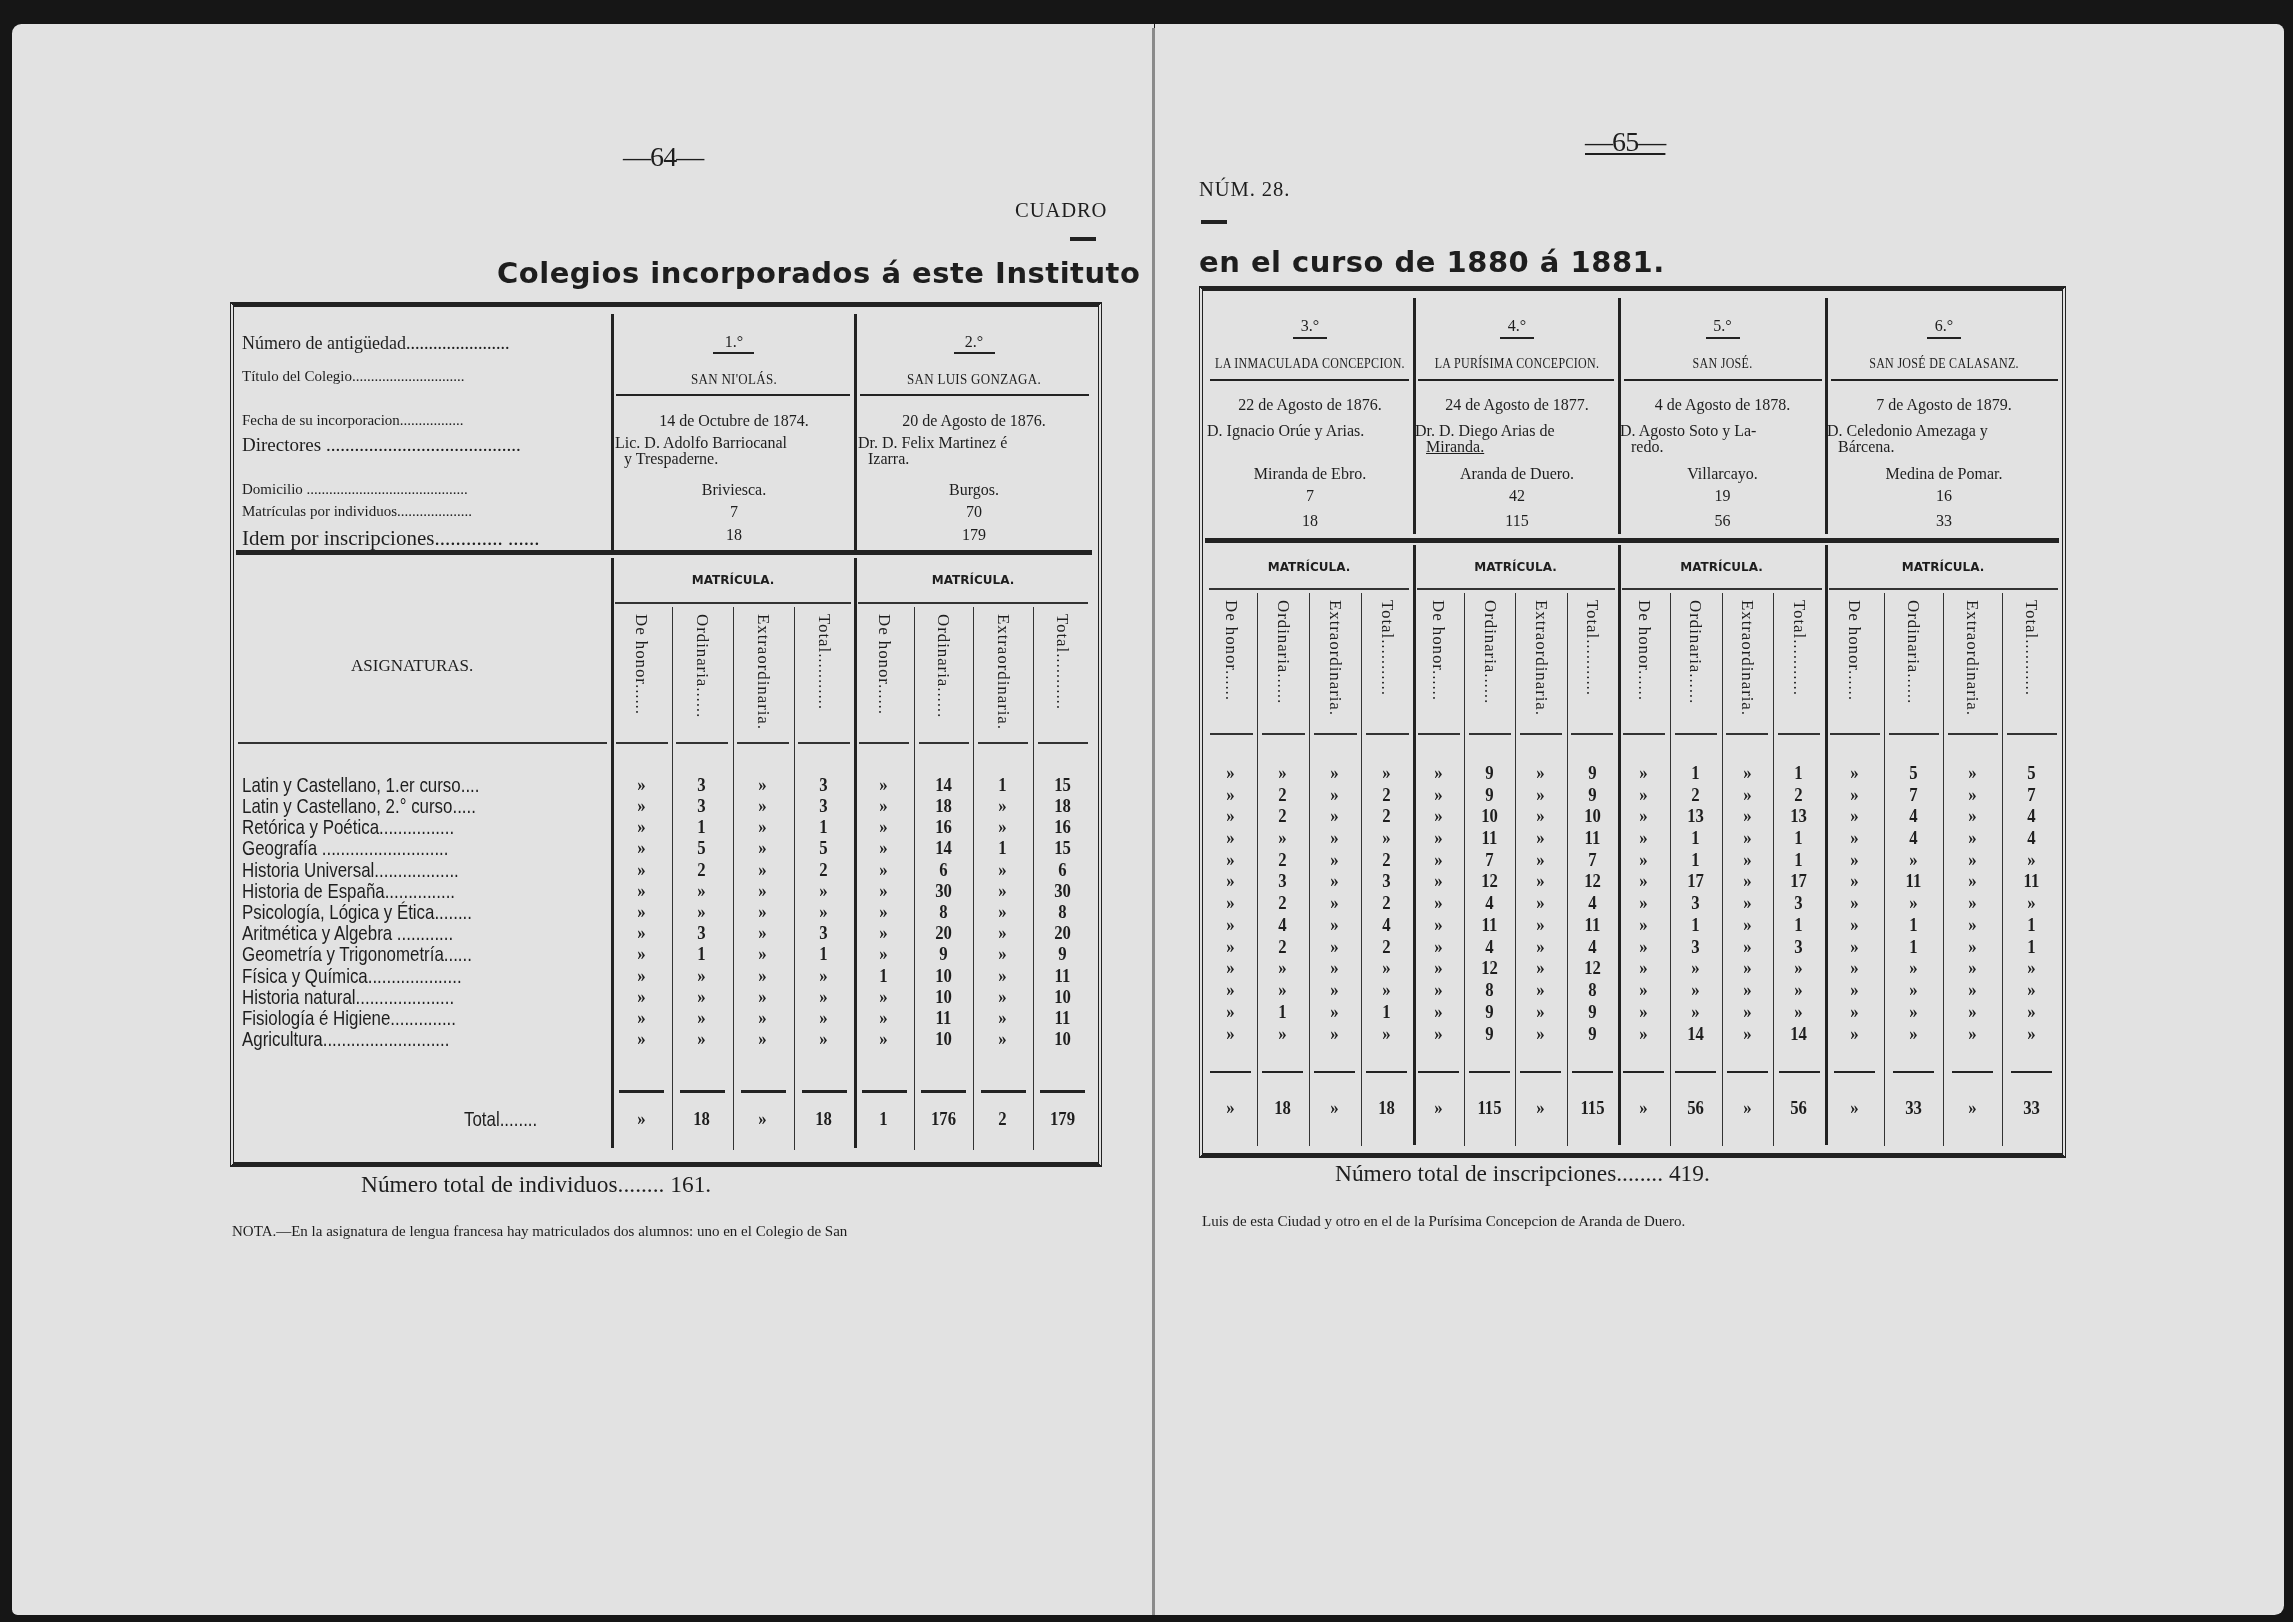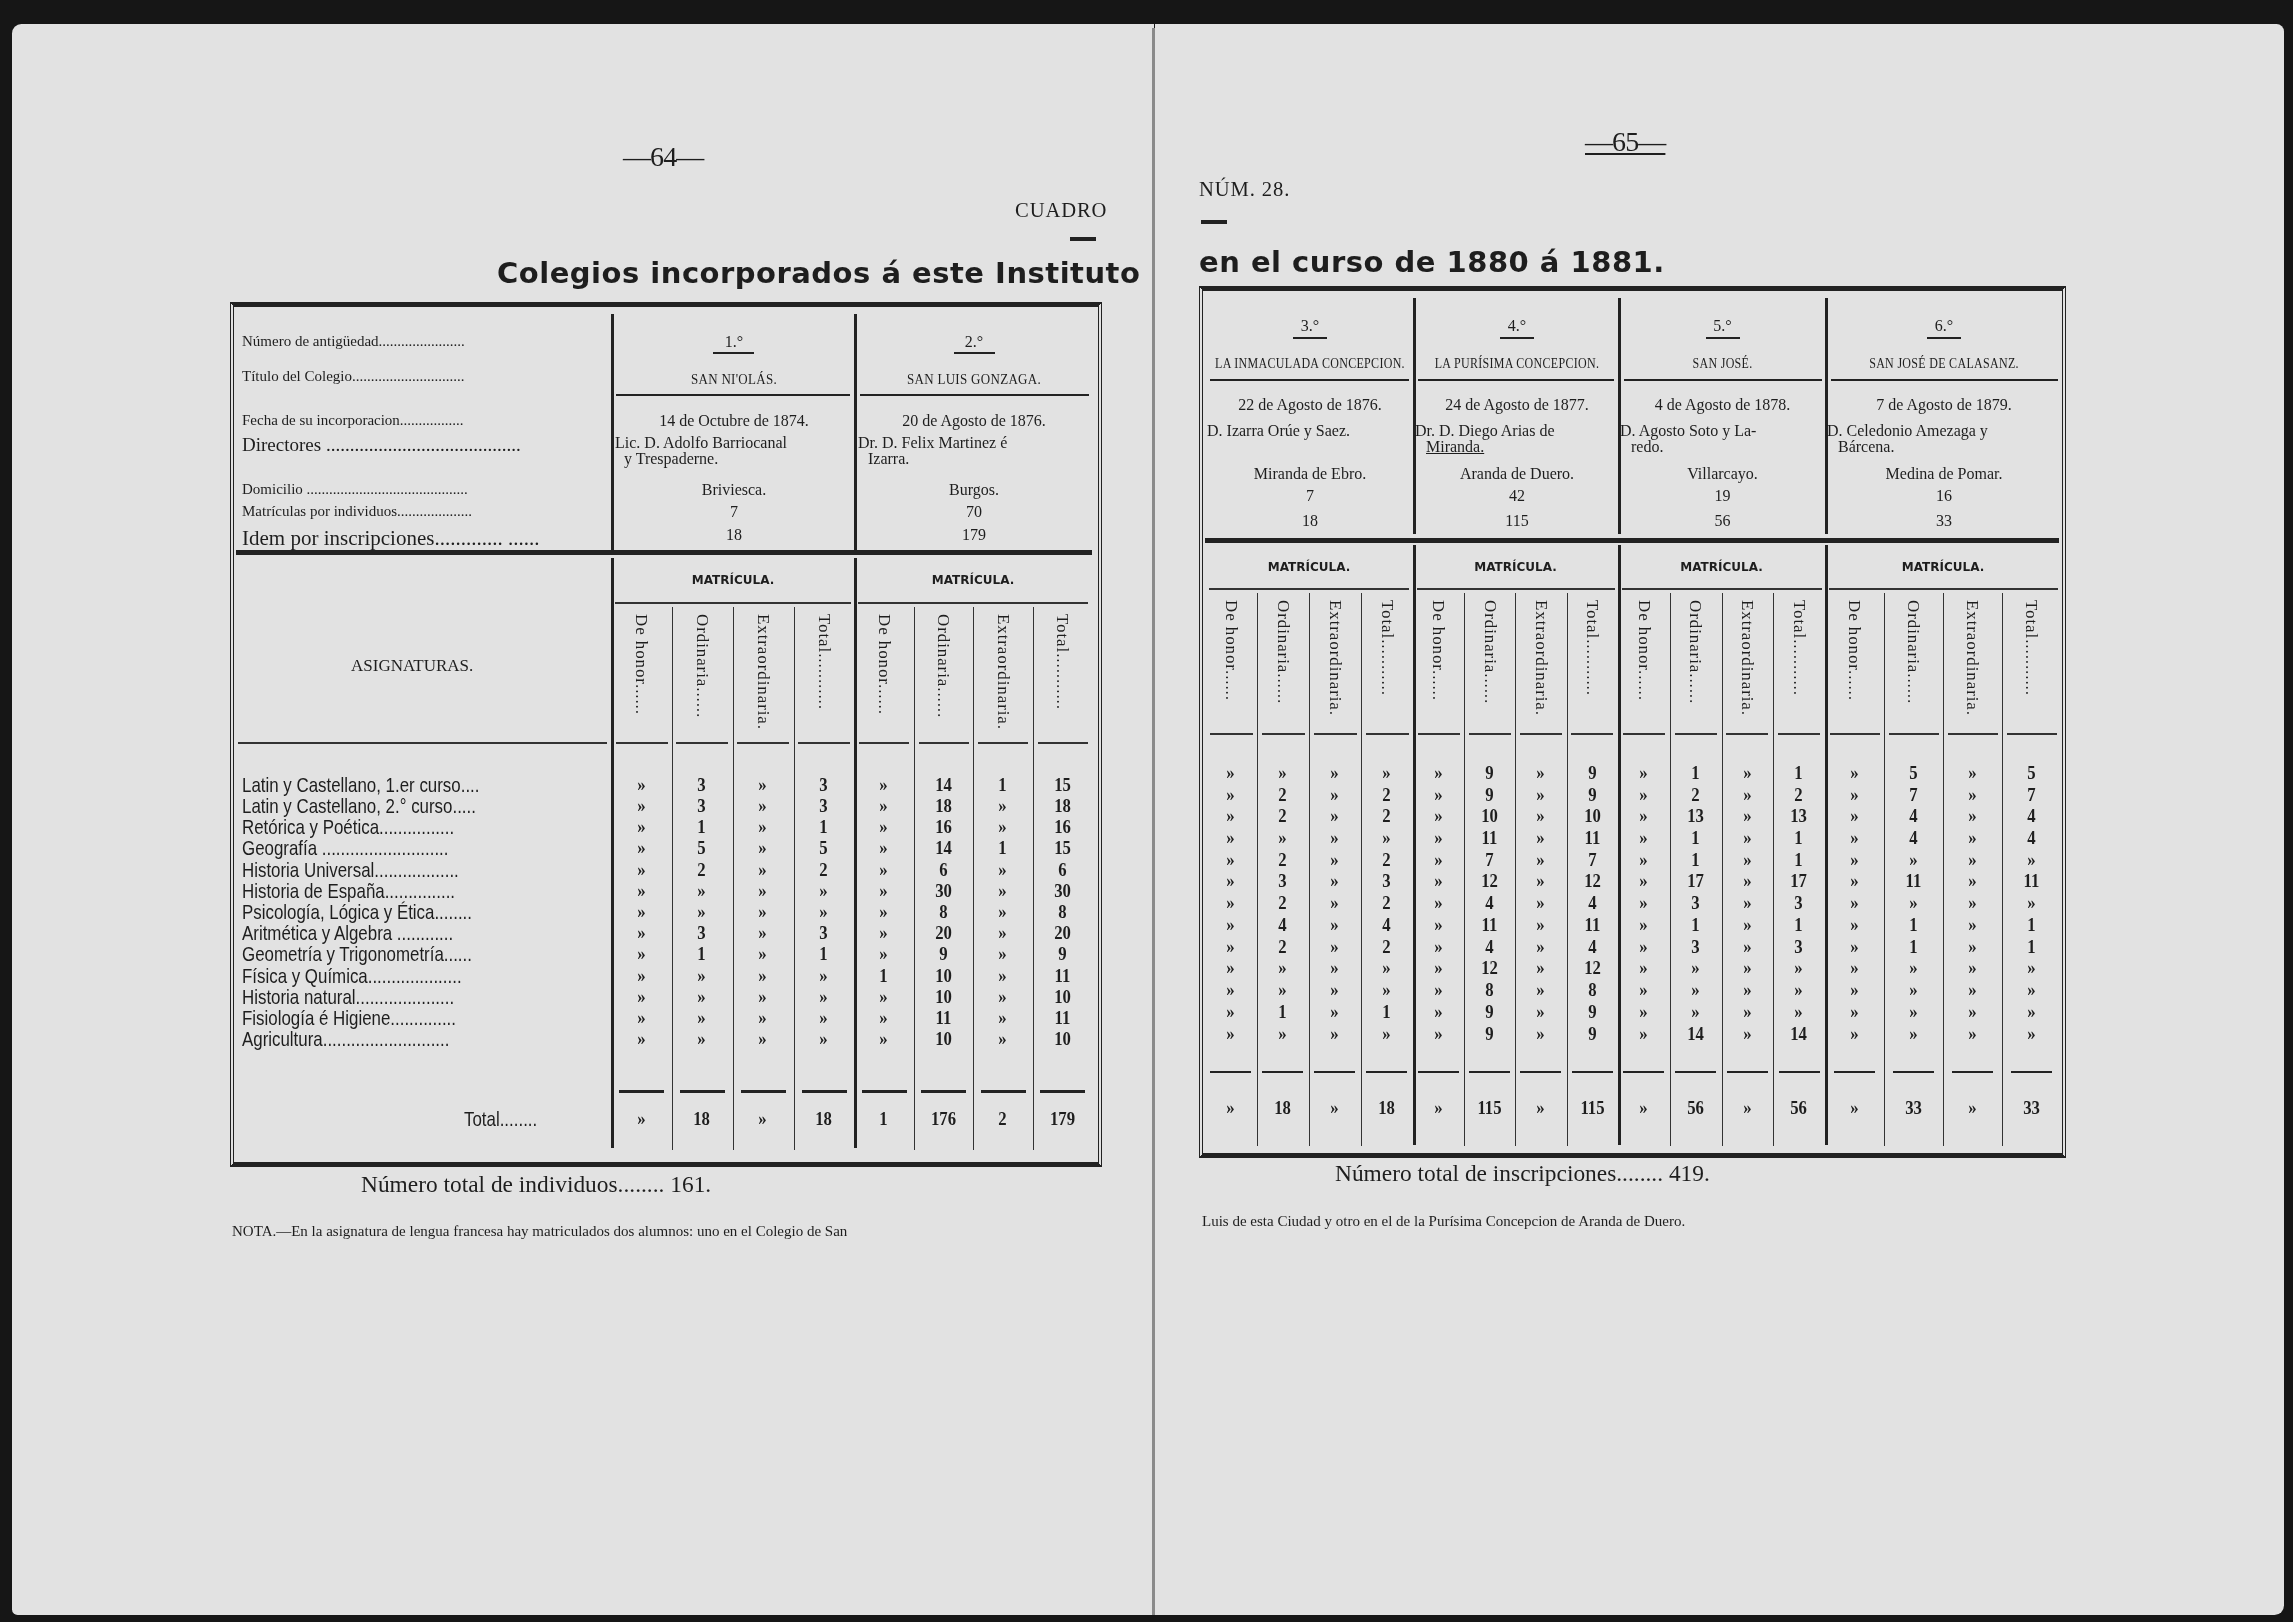--- a/index.html
+++ b/index.html
@@ -48,21 +48,21 @@
 <div class="dash" style="left:1070px;top:237px;"></div>
 <div class="title abs" style="left:497px;top:256px;">Colegios incorporados á este Instituto</div>
 
 <div class="page-num abs" style="left:1585px;top:126px;text-decoration:underline;">—65—</div>
 <div class="cuadro abs" style="left:1199px;top:178px;">NÚM. 28.</div>
 <div class="dash" style="left:1201px;top:220px;"></div>
 <div class="title abs" style="left:1199px;top:245px;">en el curso de 1880 á 1881.</div>
 
 <div class="tbl" id="tbl-left" style="left:230px;top:302px;width:864px;height:855px;"></div>
 <div id="left-content">
-    <div class="lbl" style="left:242px;top:333px;font-size:15px;">Número de antigüedad.......................</div>
+    <div class="lbl" style="left:242px;top:333px;font-size:18px;">Número de antigüedad.......................</div>
     <div class="lbl" style="left:242px;top:368px;font-size:15px;">Título del Colegio..............................</div>
     <div class="lbl" style="left:242px;top:412px;font-size:15px;">Fecha de su incorporacion.................</div>
     <div class="lbl" style="left:242px;top:434px;font-size:19px;">Directores .........................................</div>
     <div class="lbl" style="left:242px;top:481px;font-size:15px;">Domicilio ...........................................</div>
     <div class="lbl" style="left:242px;top:503px;font-size:15px;">Matrículas por individuos....................</div>
     <div class="lbl" style="left:242px;top:526px;font-size:21px;">Idem por inscripciones............. ......</div>
     <div class="vline" style="left:611px;top:314px;height:239px;"></div>
     <div class="vline" style="left:854px;top:314px;height:239px;"></div>
     <div class="hline" style="left:236px;top:550px;width:856px;height:4.7px;"></div>
     <div class="cell" style="left:615px;top:333px;width:238px;">1.°</div>
@@ -255,21 +255,21 @@
 <div id="right-content">
     <div class="vline" style="left:1413px;top:298px;height:236px;"></div>
     <div class="vline" style="left:1618px;top:298px;height:236px;"></div>
     <div class="vline" style="left:1825px;top:298px;height:236px;"></div>
     <div class="hline" style="left:1205px;top:538px;width:854px;height:4.7px;"></div>
     <div class="cell" style="left:1209px;top:317px;width:202px;">3.°</div>
     <div class="ord-ul" style="left:1293px;top:337px;width:34px;"></div>
     <div class="small-caps" style="left:1209px;top:356px;width:202px;font-size:12px;">LA INMACULADA CONCEPCION.</div>
     <div class="hline" style="left:1210px;top:379px;width:199px;height:1.9px;"></div>
     <div class="cell" style="left:1209px;top:396px;width:202px;">22 de Agosto de 1876.</div>
-    <div class="lbl" style="left:1207px;top:422px;">D. Izarra Orúe y Saez.</div>
+    <div class="lbl" style="left:1207px;top:422px;">D. Ignacio Orúe y Arias.</div>
     <div class="lbl" style="left:1218px;top:438px;"></div>
     <div class="cell" style="left:1209px;top:465px;width:202px;">Miranda de Ebro.</div>
     <div class="cell" style="left:1209px;top:487px;width:202px;">7</div>
     <div class="cell" style="left:1209px;top:512px;width:202px;">18</div>
     <div class="cell" style="left:1417px;top:317px;width:200px;">4.°</div>
     <div class="ord-ul" style="left:1500px;top:337px;width:34px;"></div>
     <div class="small-caps" style="left:1417px;top:356px;width:200px;font-size:12px;">LA PURÍSIMA CONCEPCION.</div>
     <div class="hline" style="left:1418px;top:379px;width:196px;height:1.9px;"></div>
     <div class="cell" style="left:1417px;top:396px;width:200px;">24 de Agosto de 1877.</div>
     <div class="lbl" style="left:1415px;top:422px;">Dr. D. Diego Arias de</div>

